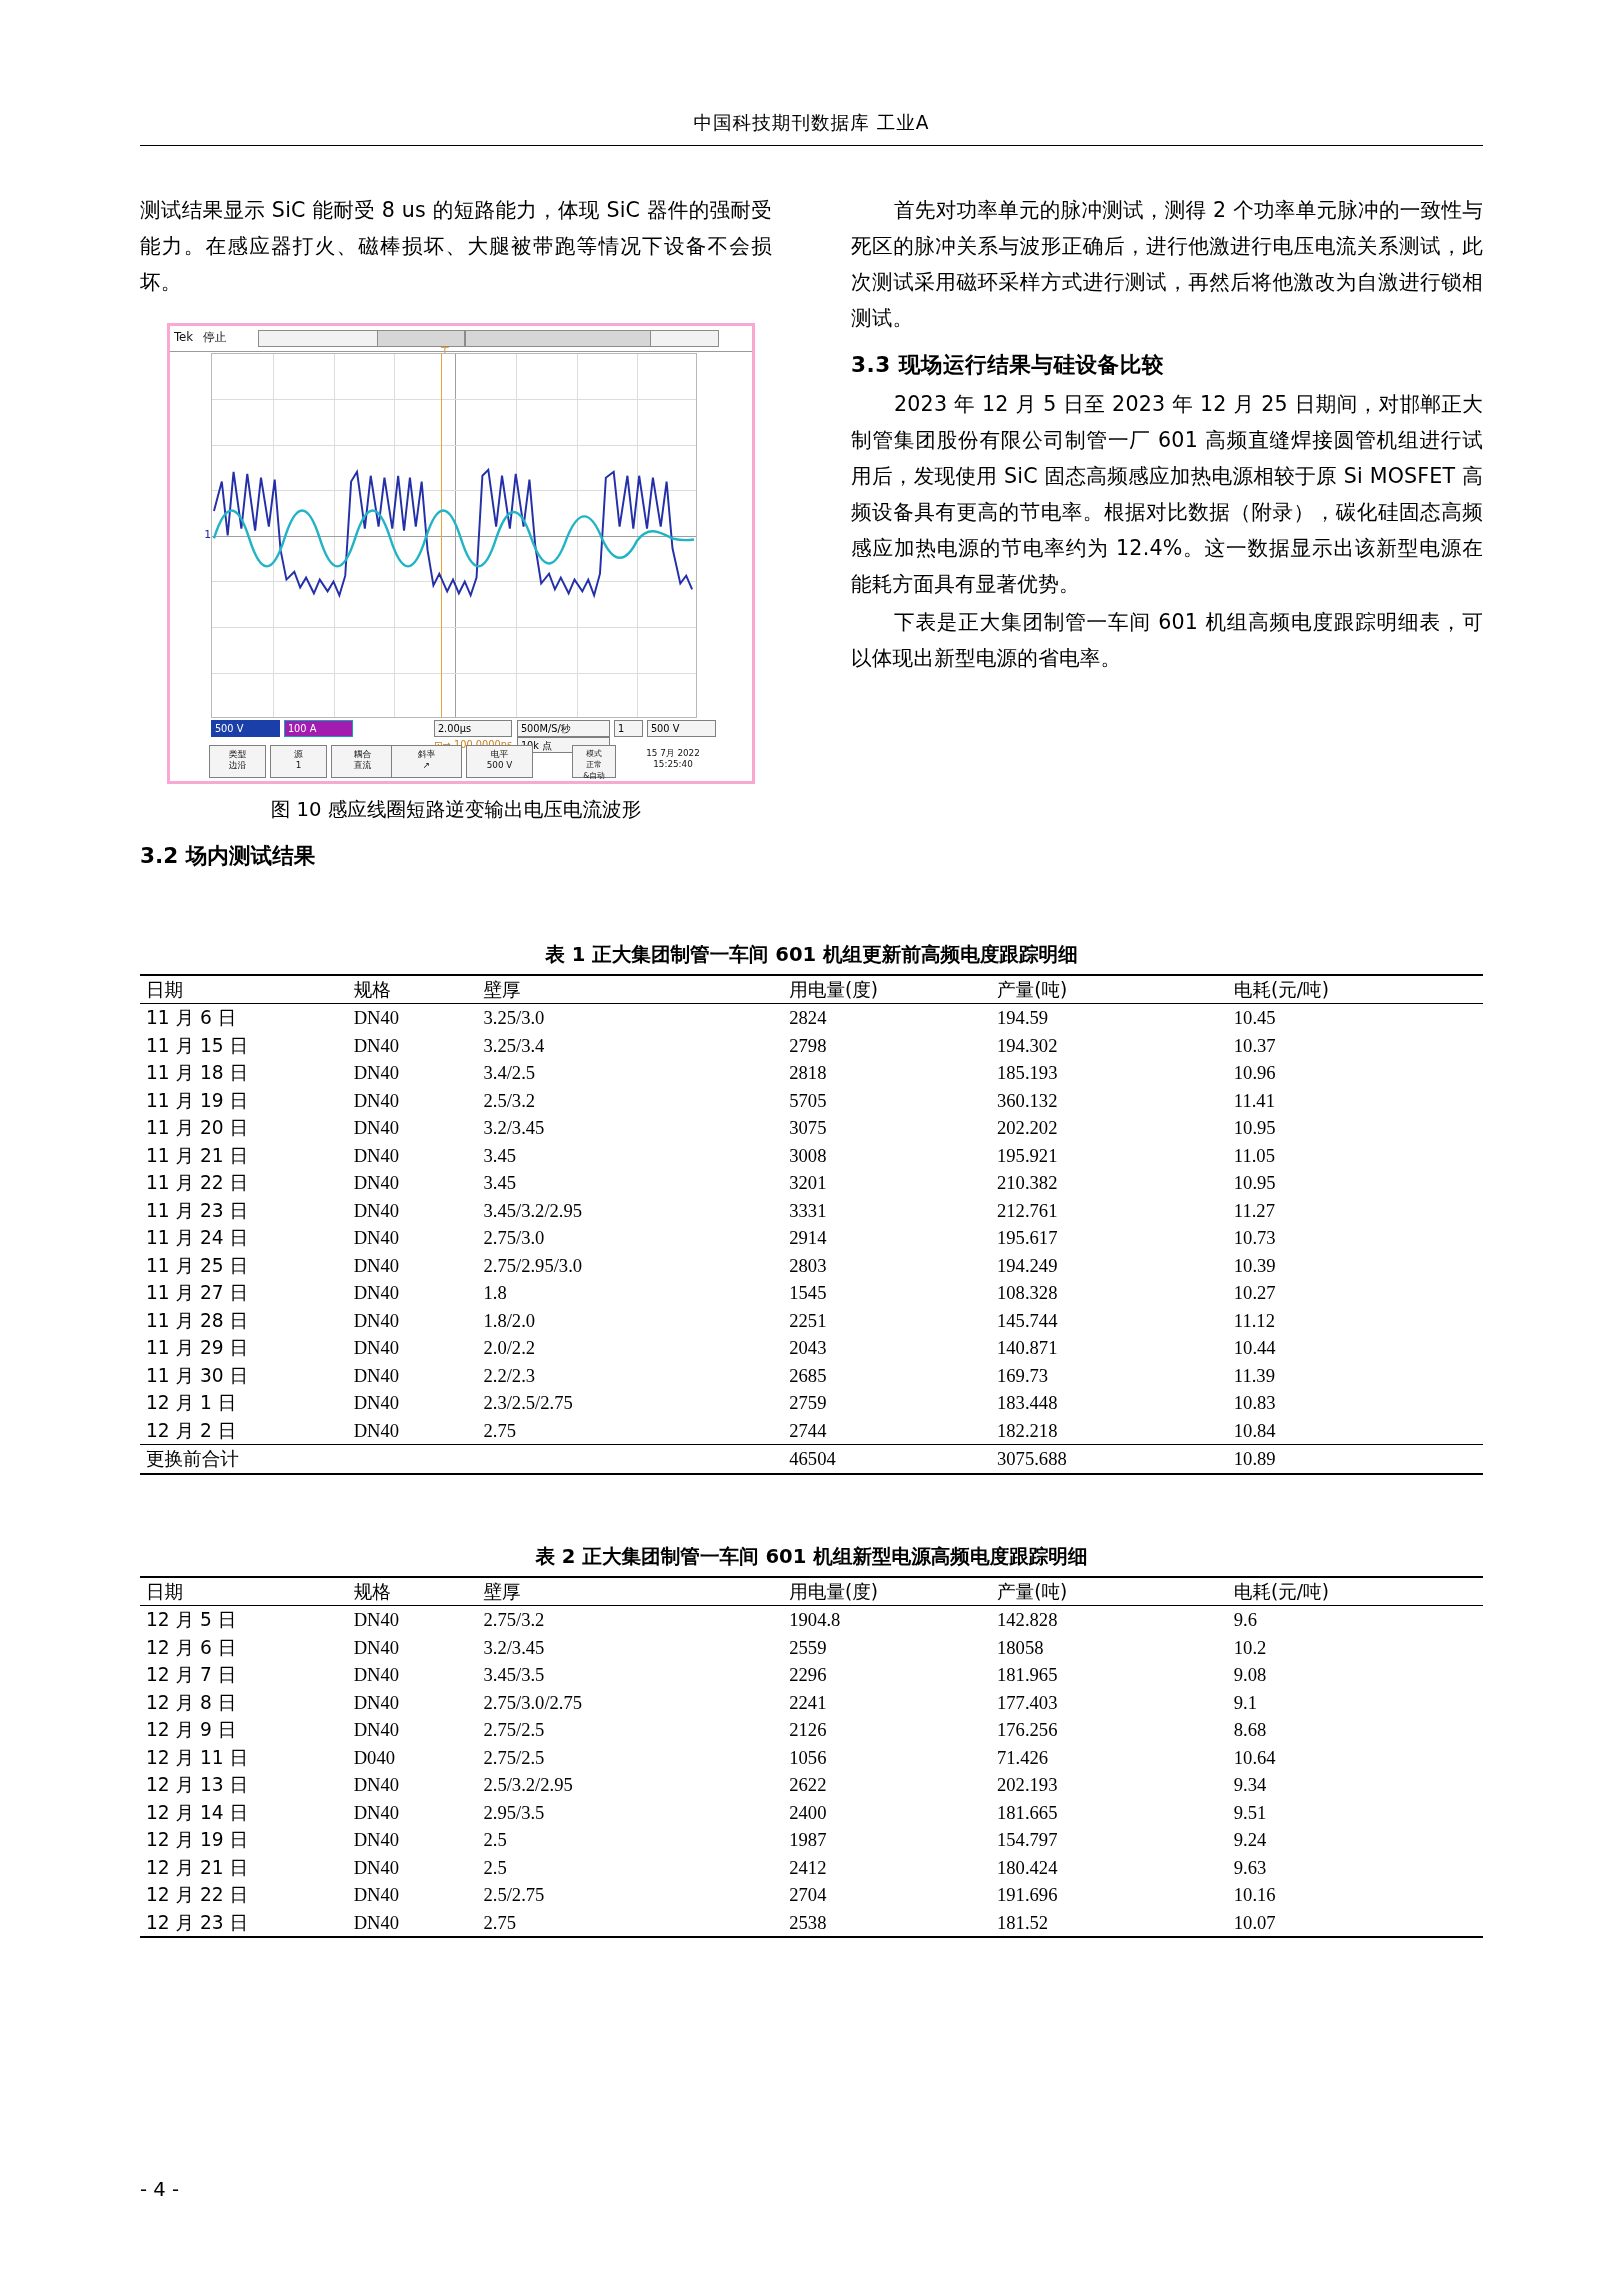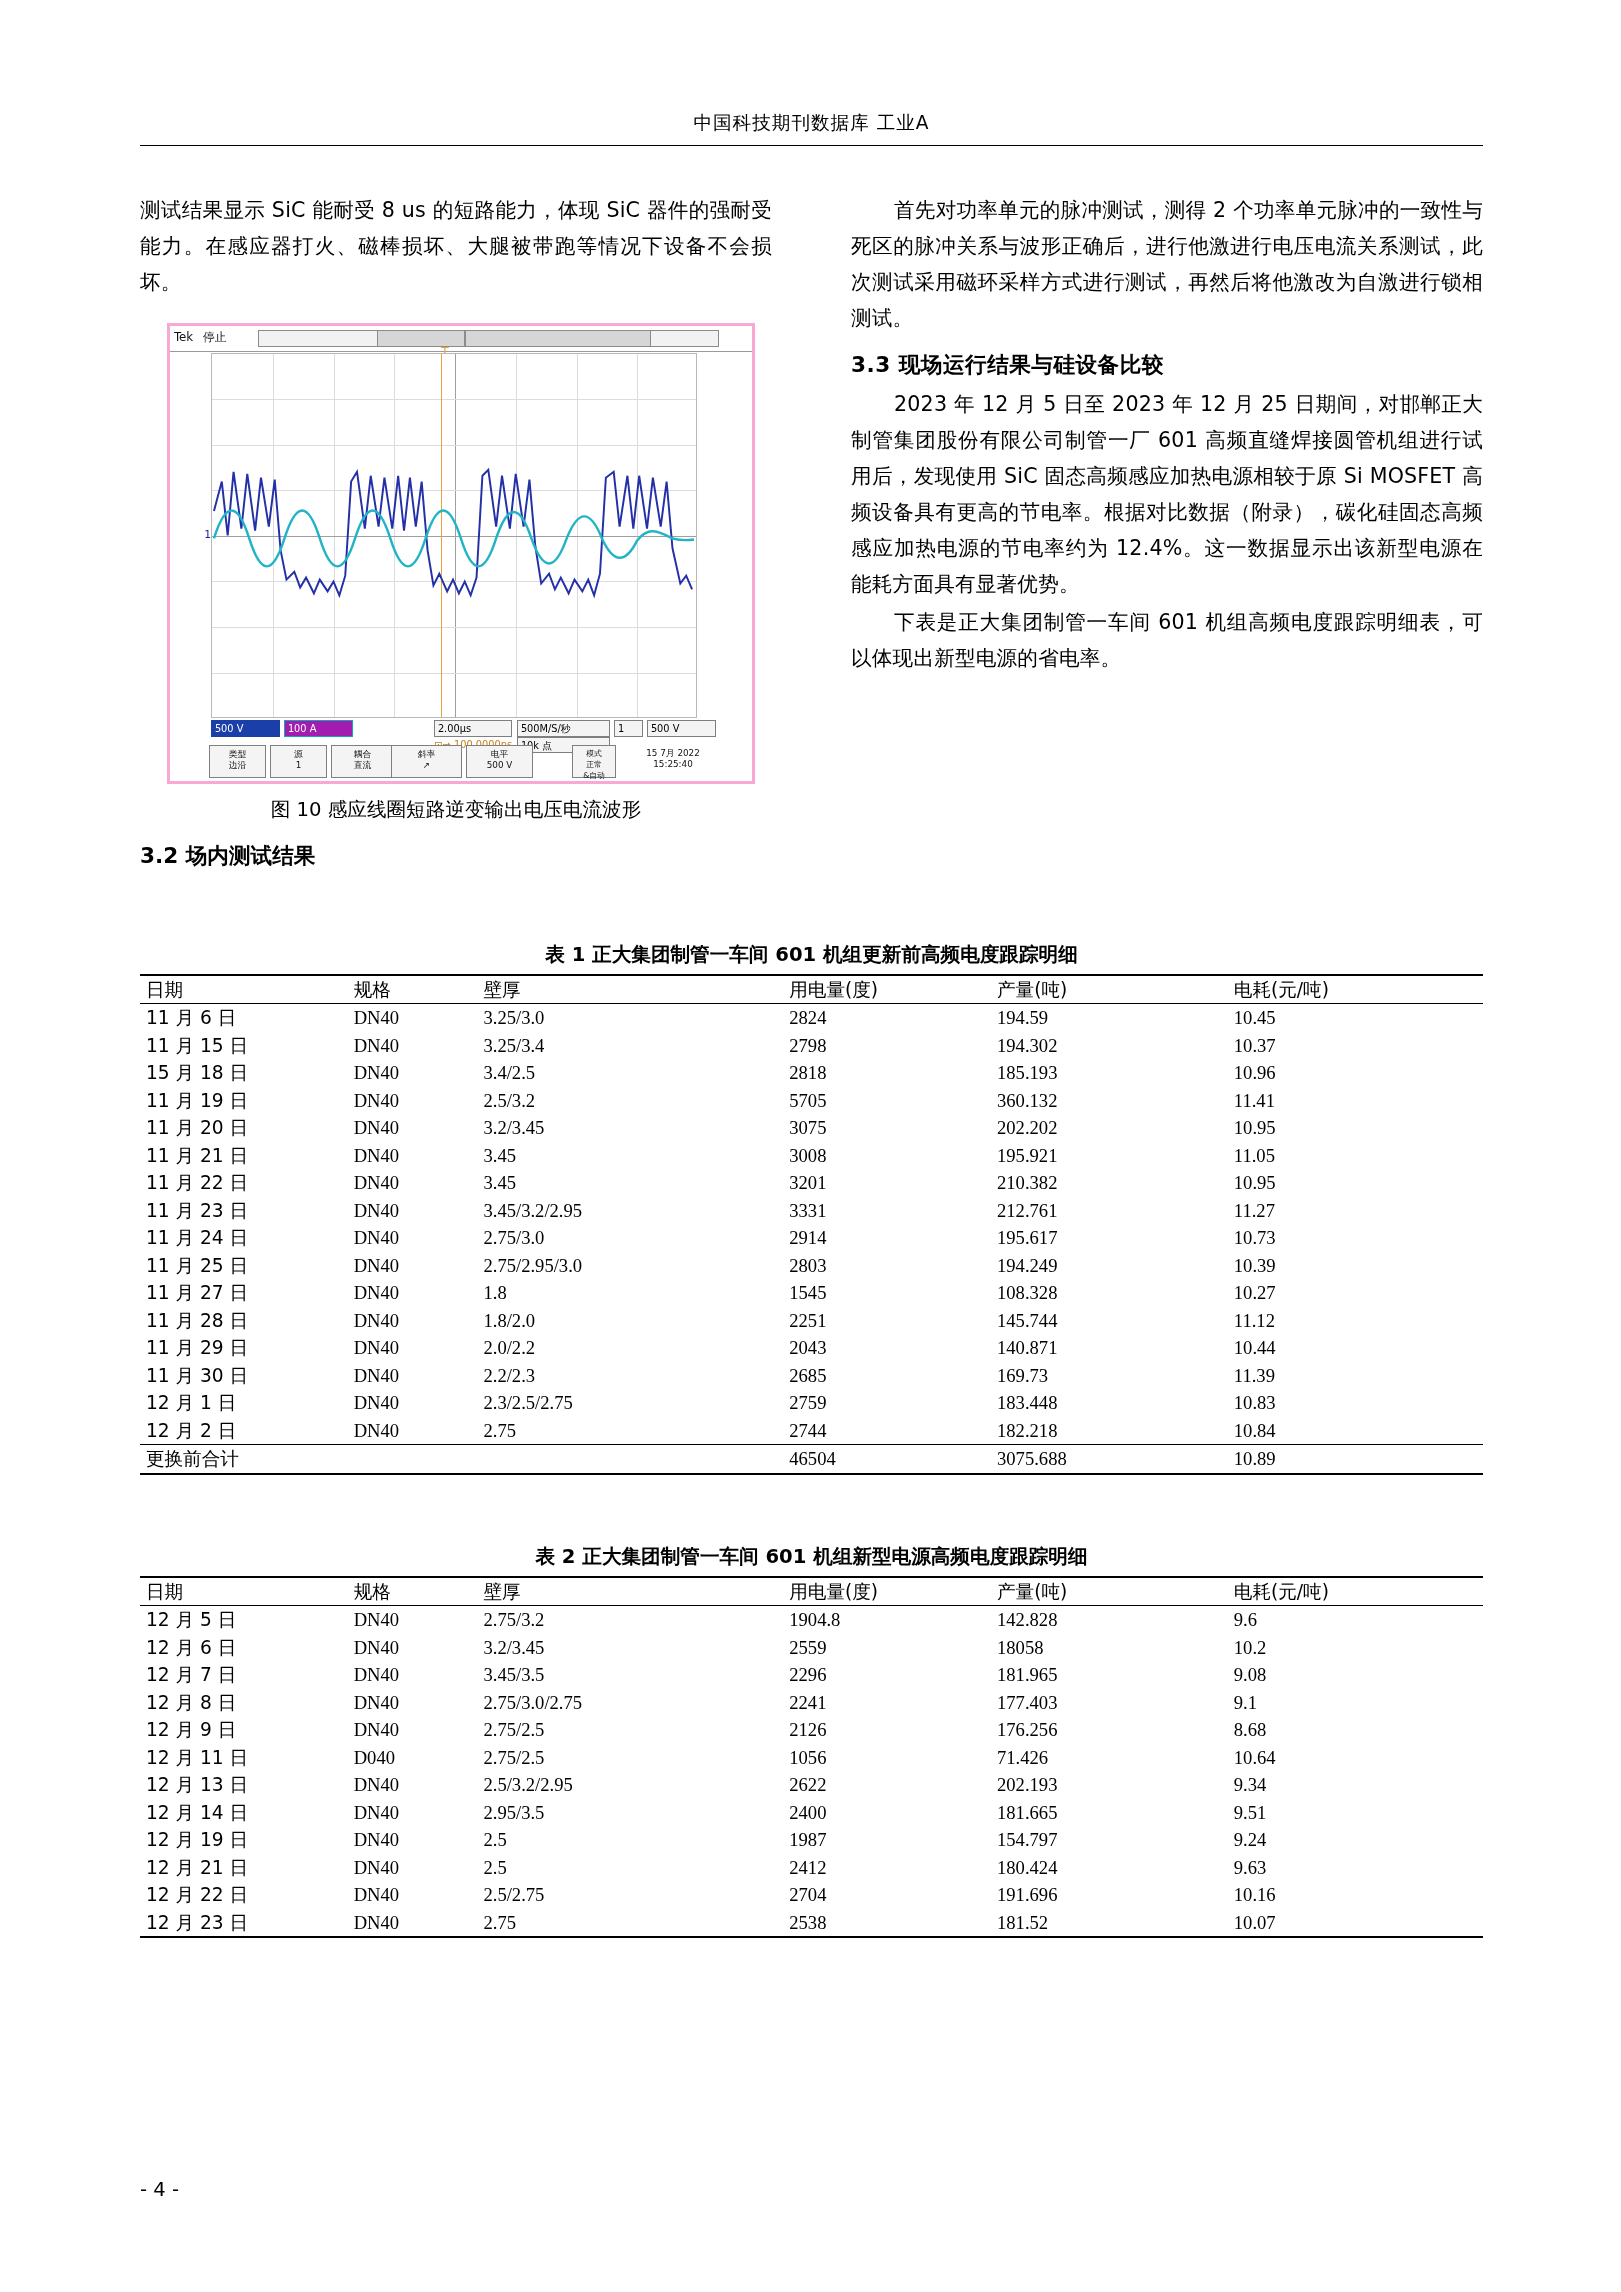--- a/index.html
+++ b/index.html
@@ -410,21 +410,21 @@
           </tr>
           <tr>
             <td class="cn">11 月 15 日</td>
             <td>DN40</td>
             <td>3.25/3.4</td>
             <td>2798</td>
             <td>194.302</td>
             <td>10.37</td>
           </tr>
           <tr>
-            <td class="cn">15 月 18 日</td>
+            <td class="cn">11 月 18 日</td>
             <td>DN40</td>
             <td>3.4/2.5</td>
             <td>2818</td>
             <td>185.193</td>
             <td>10.96</td>
           </tr>
           <tr>
             <td class="cn">11 月 19 日</td>
             <td>DN40</td>
             <td>2.5/3.2</td>

